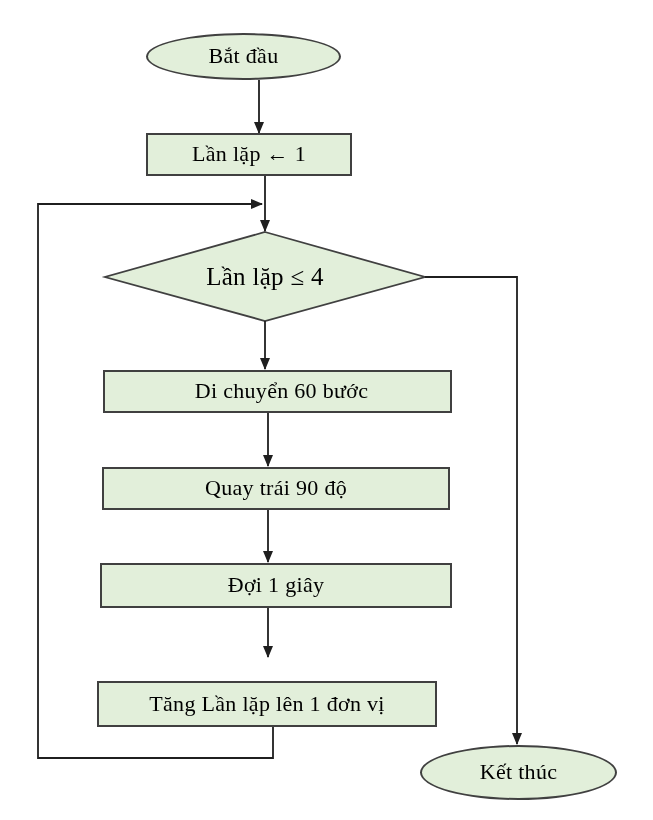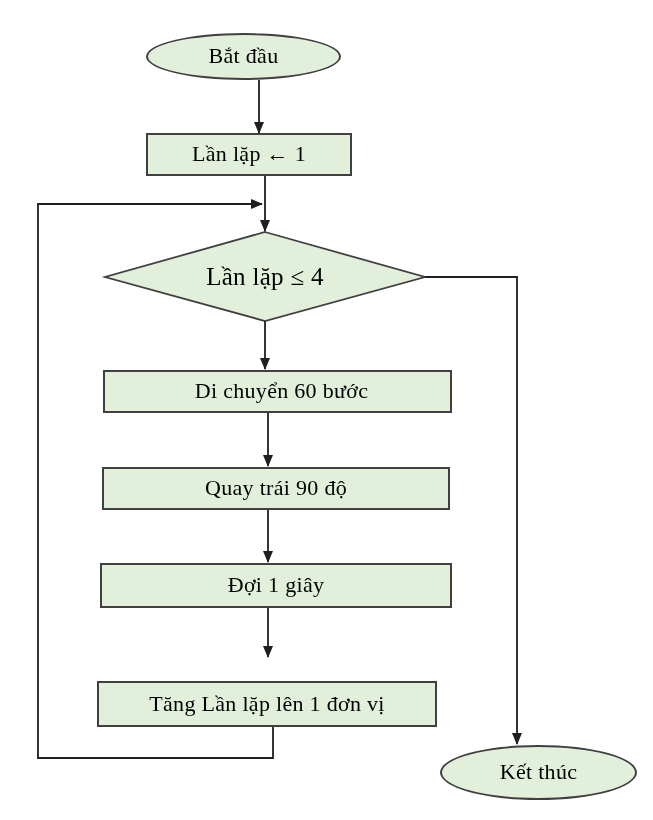--- a/index.html
+++ b/index.html
@@ -41,21 +41,21 @@
     font-size:25px;letter-spacing:0.3px;white-space:nowrap;
   }
   
   #n-start {left:146px;top:33px;width:195px;height:47px;}
   #n-init  {left:146px;top:133px;width:206px;height:43px;}
   #d-label {left:105px;top:232px;width:320px;height:89px;}
   #n-move  {left:103px;top:370px;width:349px;height:43px;padding-left:8px;}
   #n-turn  {left:102px;top:467px;width:348px;height:43px;}
   #n-wait  {left:100px;top:563px;width:352px;height:45px;}
   #n-inc   {left:97px;top:658px;width:340px;height:46px;margin-top:23px;}
-  #n-end   {left:440px;top:745px;width:197px;height:55px;}
+  #n-end   {left:420px;top:745px;width:197px;height:55px;}
 </style>
 </head>
 <body>
 
 <div class="canvas">
 
   <svg class="layer" viewBox="0 0 653 820" xmlns="http://www.w3.org/2000/svg">
     <defs>
       <marker id="arrow" viewBox="0 0 12 10" refX="11" refY="5" markerWidth="12" markerHeight="10" markerUnits="userSpaceOnUse" orient="auto-start-reverse">
         <path class="arrowhead" d="M0,0 L12,5 L0,10 Z"></path>

